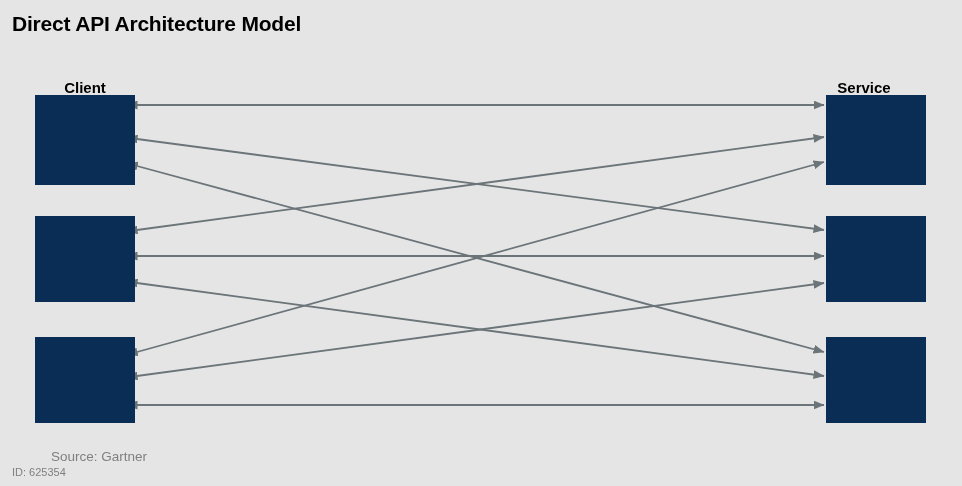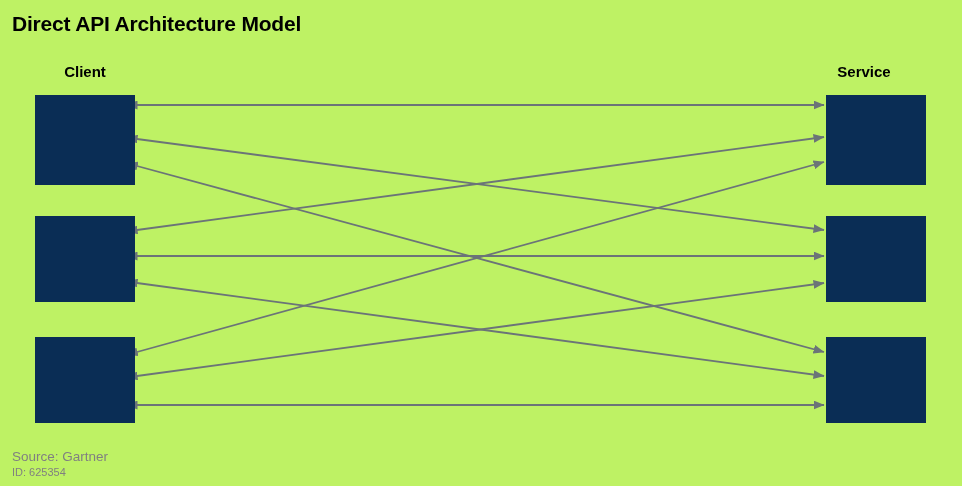--- a/index.html
+++ b/index.html
@@ -7,40 +7,41 @@
     padding: 0;
     background: #ffffff;
   }
   body {
     font-family: "Liberation Sans", sans-serif;
   }
   #page {
     position: relative;
     width: 962px;
     height: 486px;
-    background: #bef264;
+    background: #e5e5e5;
     overflow: hidden;
   }
   #title {
     position: absolute;
     left: 12px;
     top: 12px;
     font-size: 21px;
     font-weight: bold;
     color: #000000;
     letter-spacing: -0.2px;
     white-space: nowrap;
   }
   .col-label {
     position: absolute;
     font-size: 15px;
     font-weight: bold;
     color: #000000;
     white-space: nowrap;
     text-align: center;
+    margin-top: 16px;
   }
   #label-client { left: 35px;  top: 63px; width: 100px; }
   #label-service { left: 814px; top: 63px; width: 100px; }
 
   #diagram-svg {
     position: absolute;
     left: 0;
     top: 0;
     width: 962px;
     height: 486px;
@@ -52,20 +53,21 @@
   #source-block {
     position: absolute;
     left: 12px;
     top: 449px;
   }
   #source-line {
     font-size: 13.5px;
     color: #808080;
     line-height: 16px;
     white-space: nowrap;
+    margin-left: 39px;
   }
   #id-line {
     font-size: 11px;
     color: #808080;
     line-height: 14px;
     white-space: nowrap;
   }
 </style>
 </head>
 <body>

